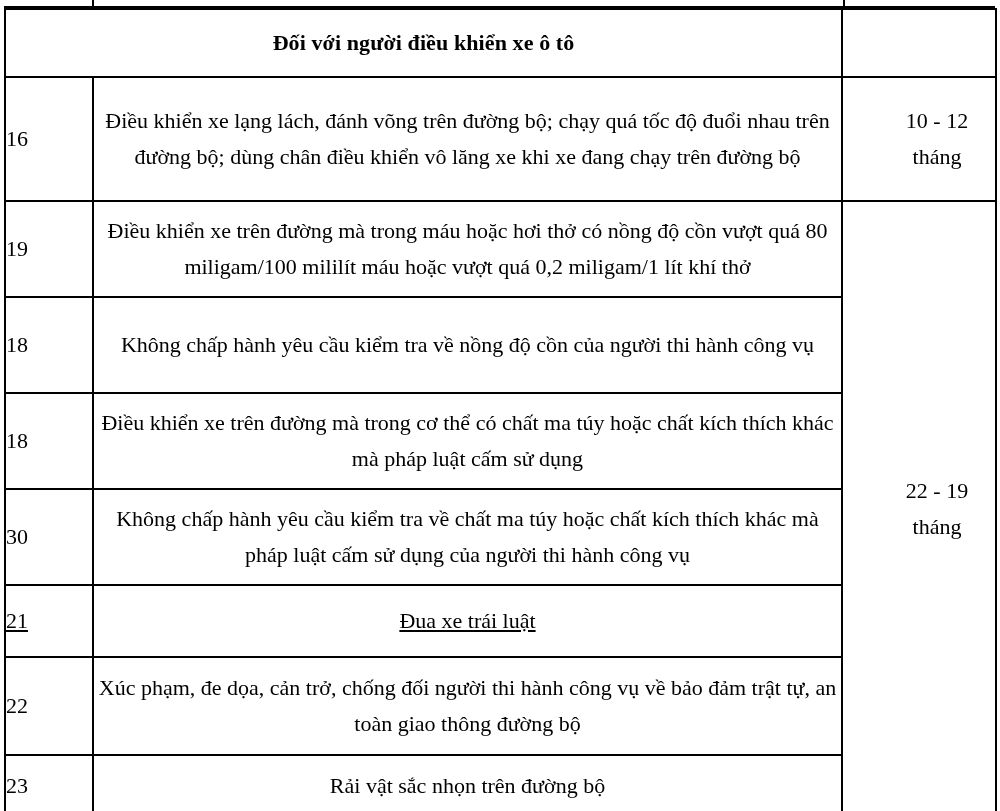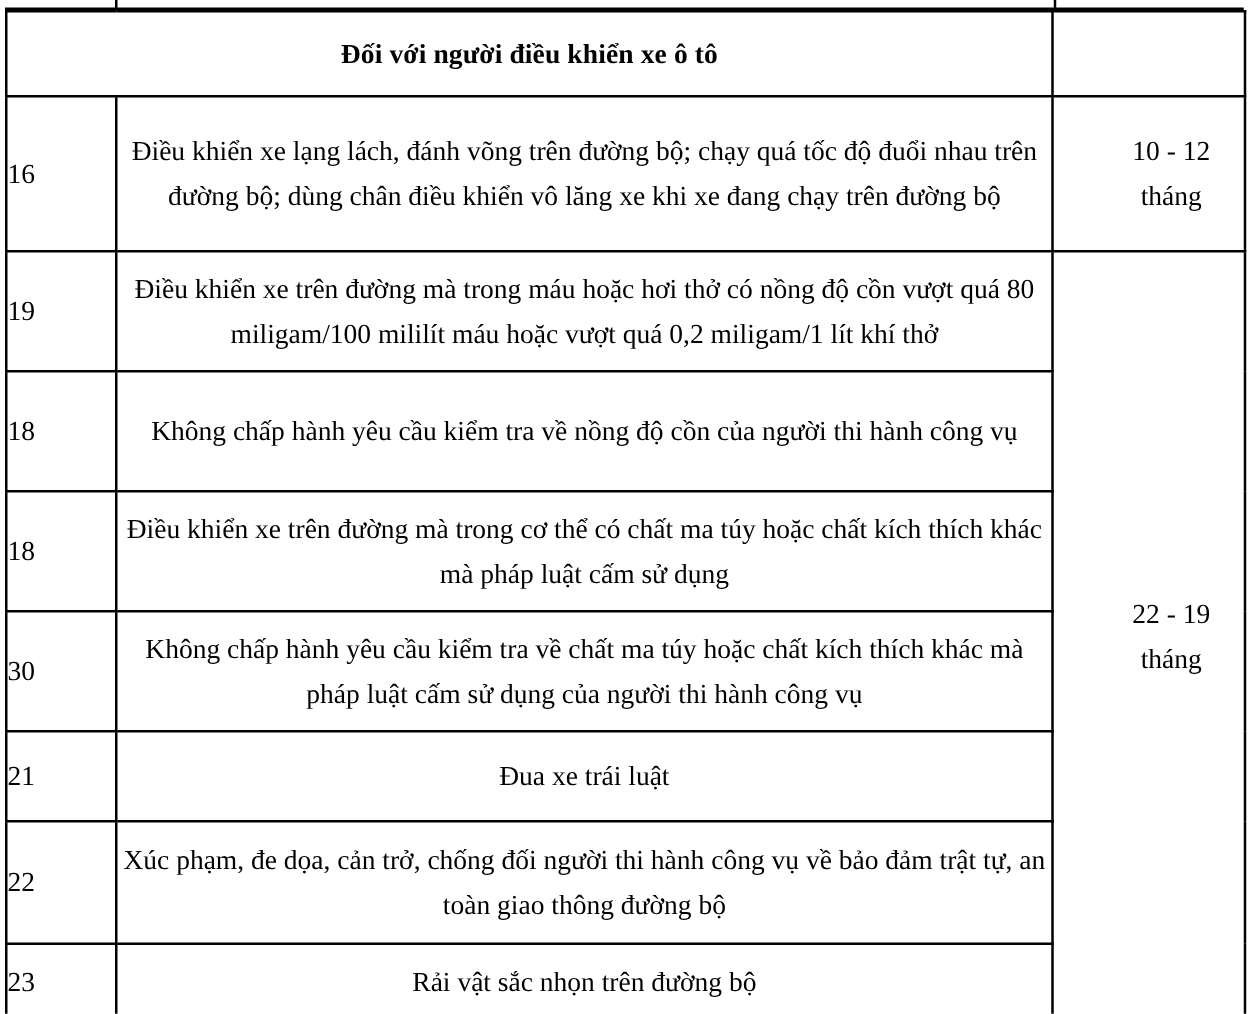--- a/index.html
+++ b/index.html
@@ -95,21 +95,21 @@
   }
 
   .period-line { display: block; margin-left: 36px; }
 
   
   tr.r16 td { height: 122px; }
   tr.r17 td { height: 94px; }
   tr.r18 td { height: 94px; }
   tr.r19 td { height: 94px; }
   tr.r20 td { height: 94px; }
-  tr.r21 td { height: 70px; }
+  tr.r21 td { height: 70px; text-decoration: underline; }
   tr.r22 td { height: 96px; }
   tr.r23 td { height: 60px; }
 </style>
 </head>
 <body>
 
 <div class="page">
 
   <div class="top-sliver">
     <div class="v1"></div>

